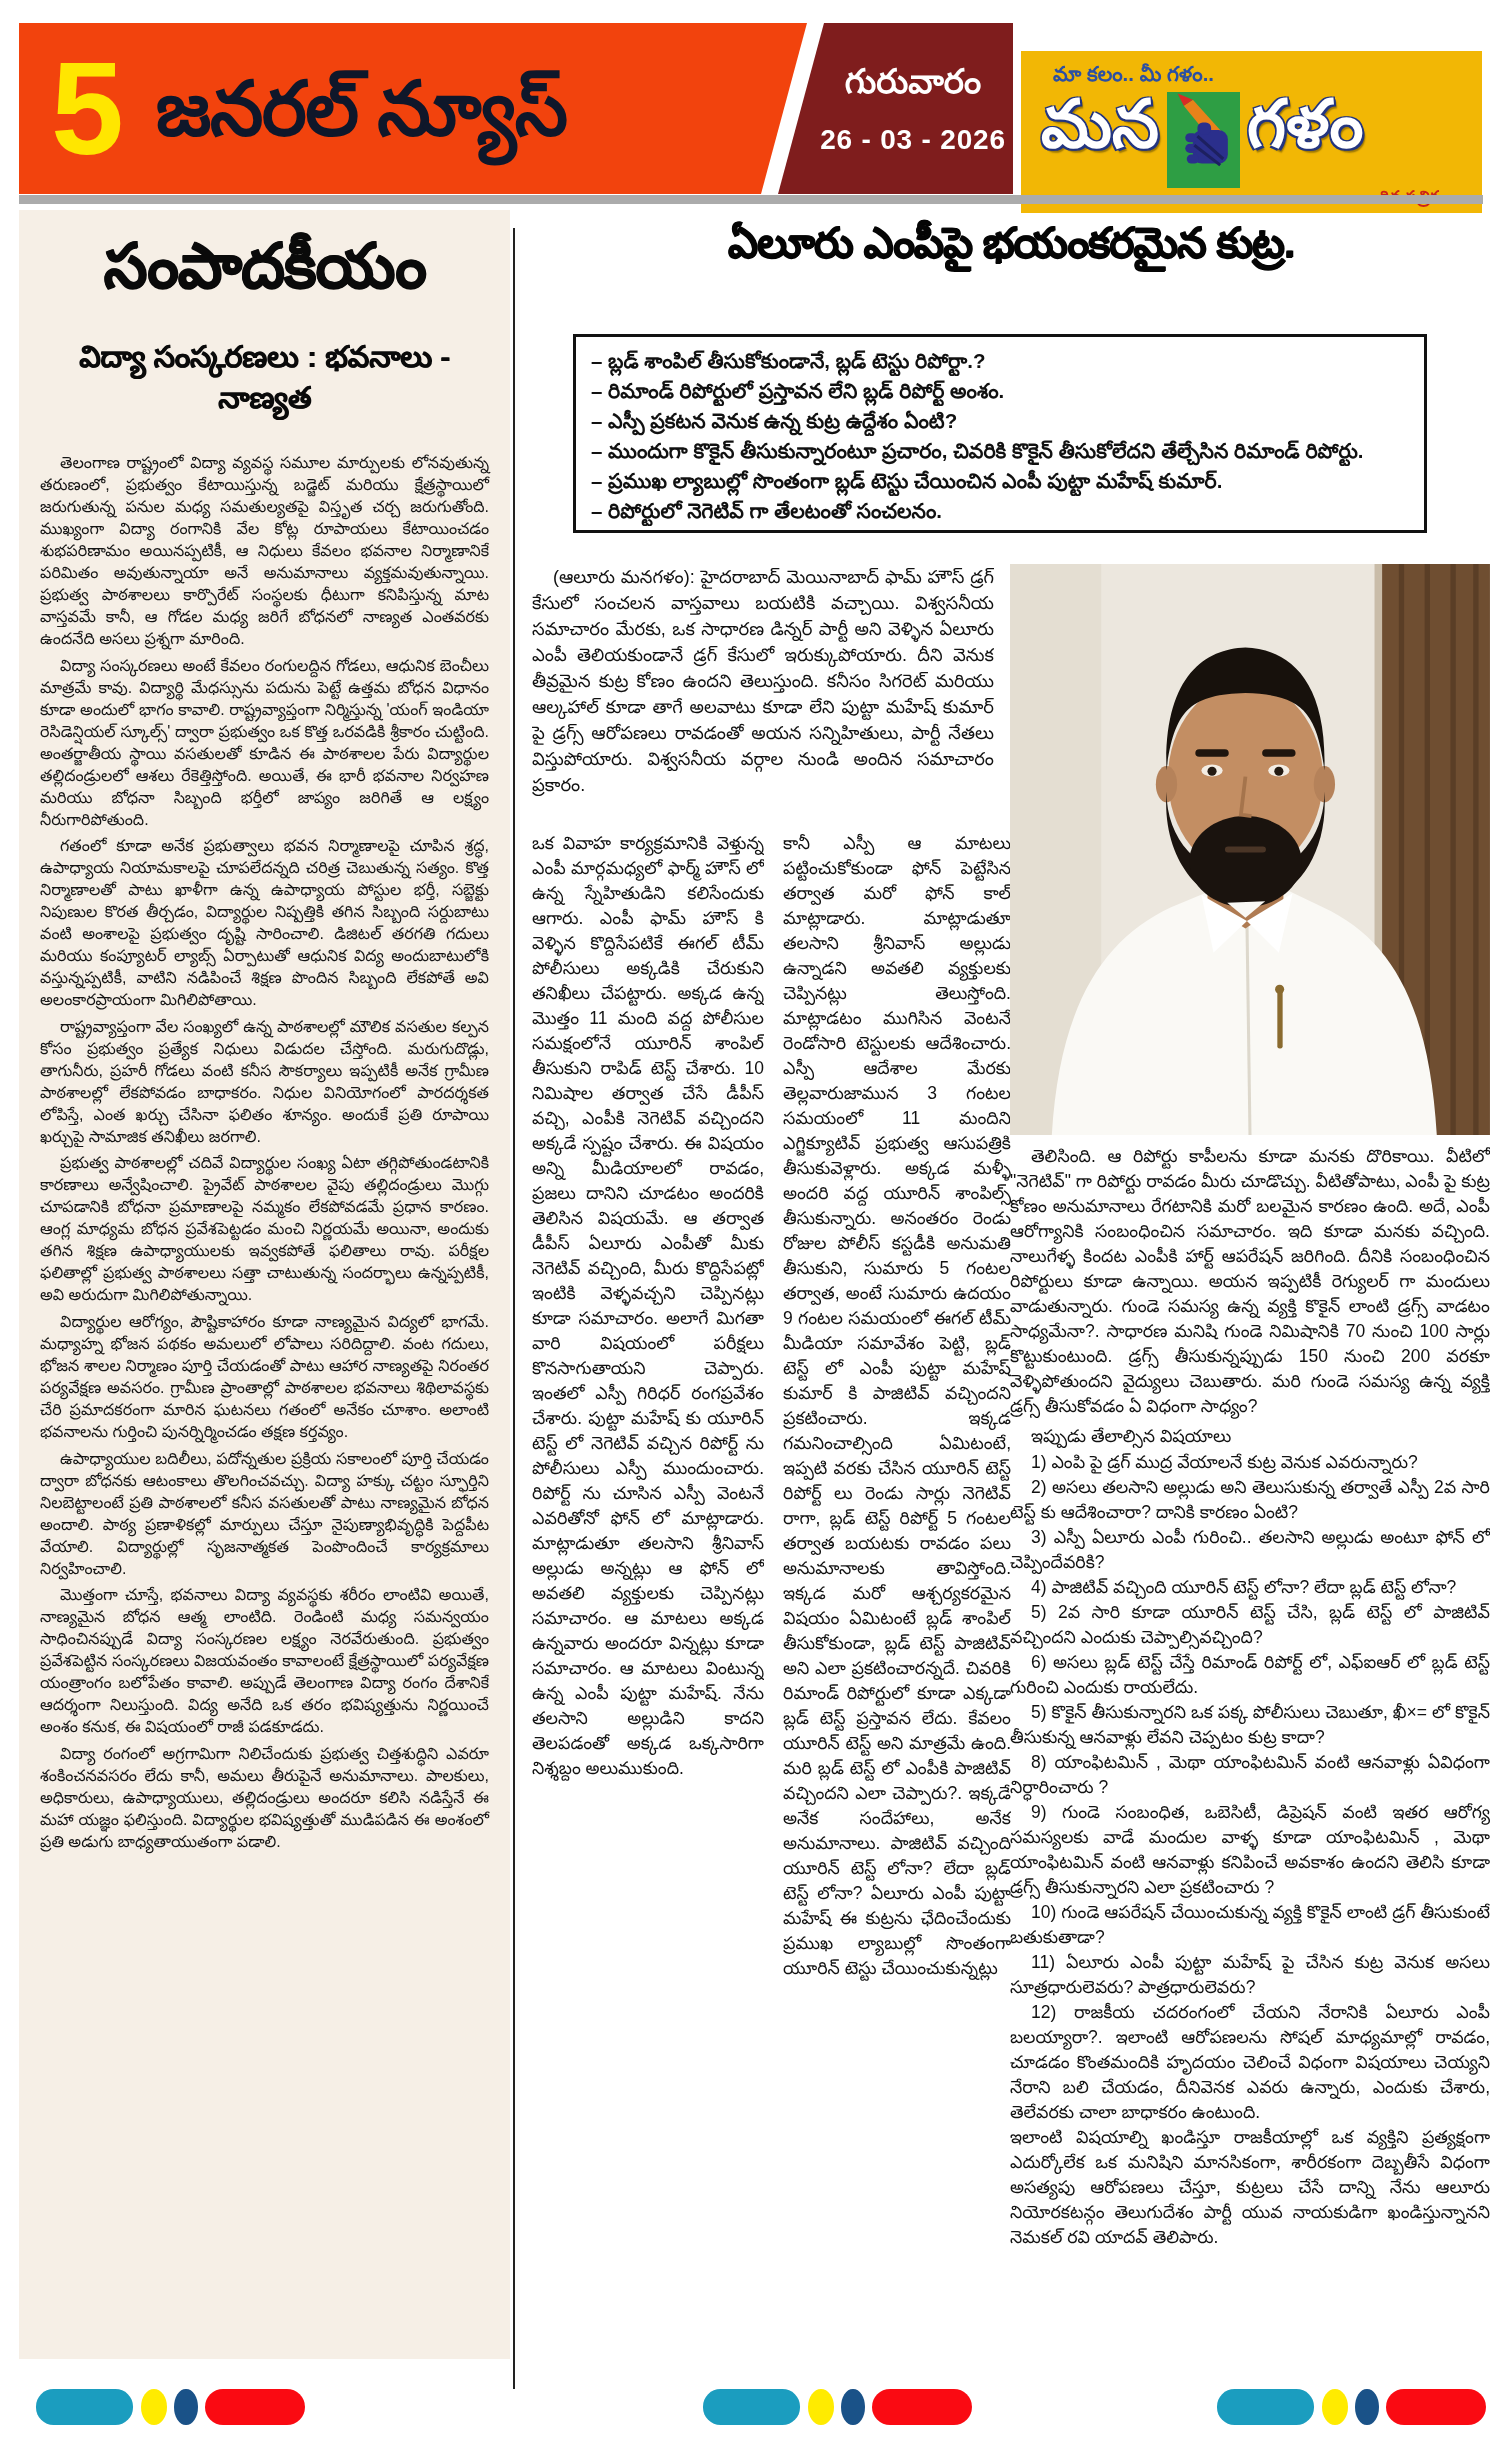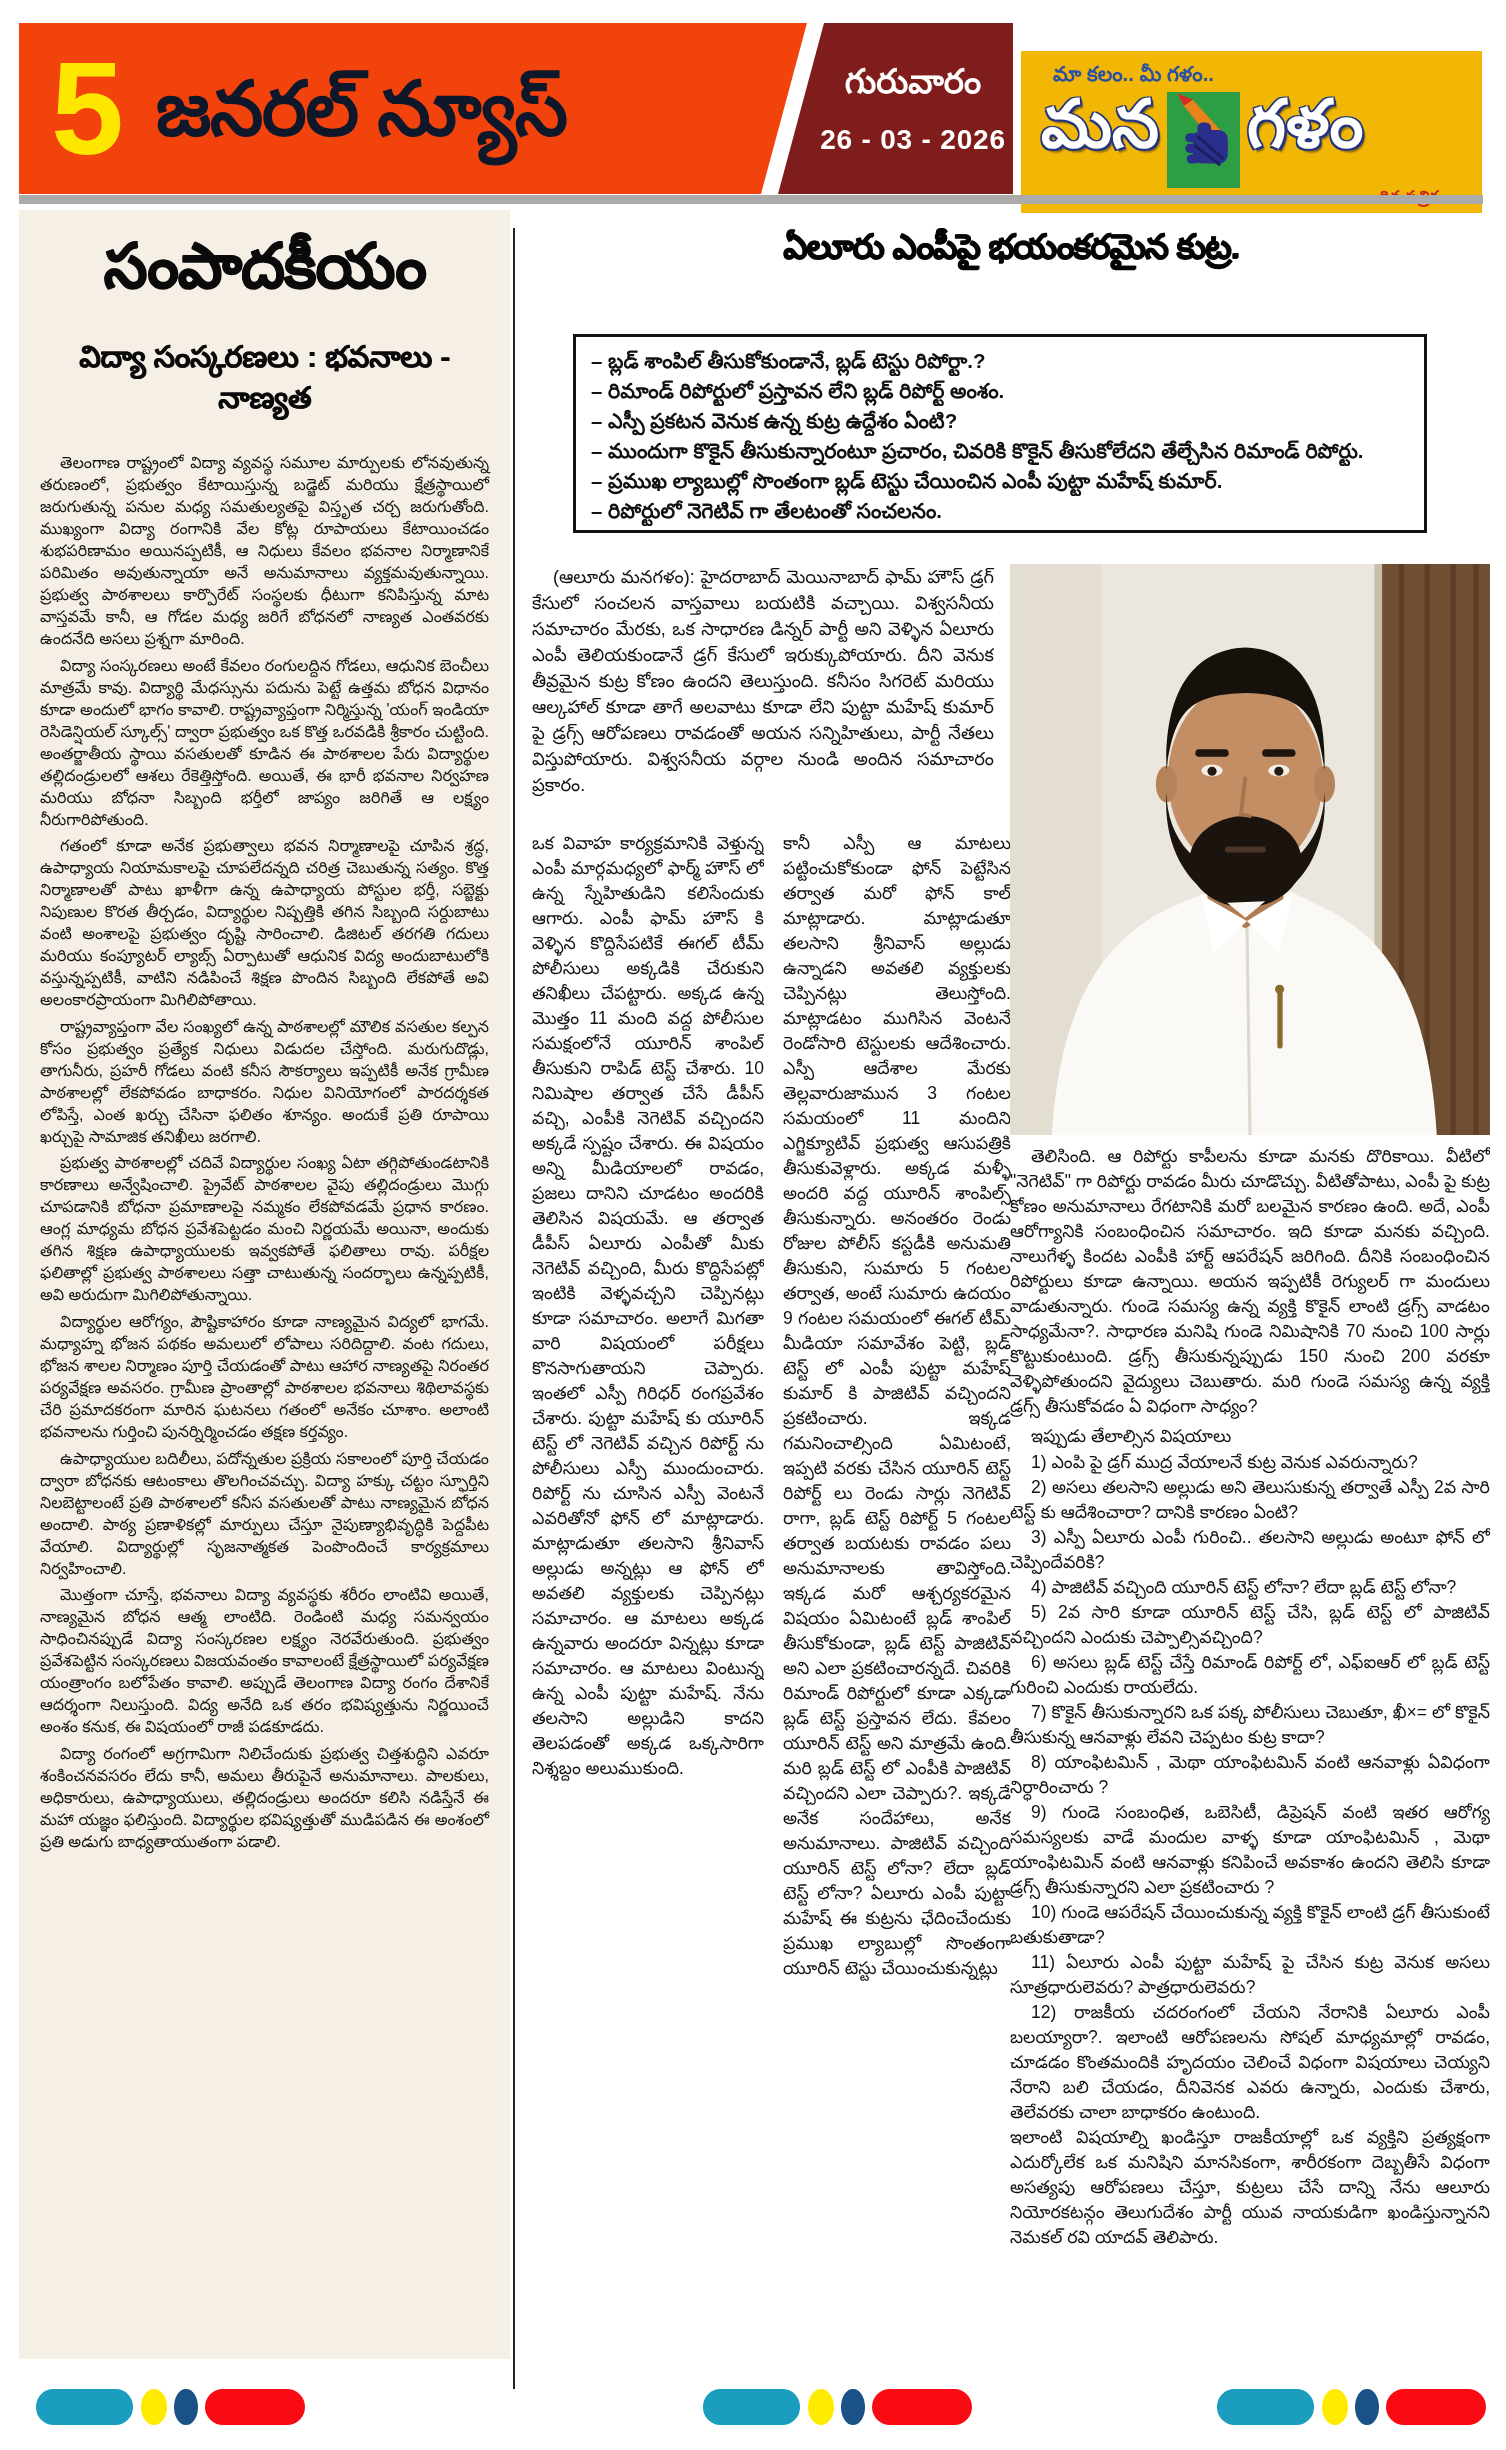--- a/index.html
+++ b/index.html
@@ -34,23 +34,23 @@
   .ed-title{font-size:62px;font-weight:bold;text-align:center;letter-spacing:-0.8px;color:#0a0a0a;
     text-shadow:1.1px 0 0 #0a0a0a,0 1.1px 0 #0a0a0a;}
   .ed-subtitle{font-size:30px;font-weight:bold;text-align:center;margin-top:23px;color:#0a0a0a;
     text-shadow:0.8px 0 0 #0a0a0a;}
   .ed-body{margin-top:30px;font-size:16px;line-height:22px;text-align:justify;color:#141414;}
   .edit-para{margin:0 0 4.6px 0;text-indent:20px;}
 
   .col-divider{position:absolute;left:513px;top:228px;width:1.5px;height:2161px;background:#222;}
 
   
-  .headline{position:absolute;left:532px;top:219px;width:958px;font-size:34px;font-weight:bold;
+  .headline{position:absolute;left:532px;top:219px;width:958px;font-size:42px;font-weight:bold;
     text-align:center;white-space:nowrap;color:#050505;letter-spacing:-0.8px;
-    text-shadow:1.1px 0 0 #050505,0 1.1px 0 #050505;margin-top:8px;}
+    text-shadow:1.1px 0 0 #050505,0 1.1px 0 #050505;}
   .bullet-box{position:absolute;left:573px;top:334px;width:854px;height:199px;border:3px solid #111;
     box-sizing:border-box;padding:9px 15px;overflow:hidden;}
   .bullet-line{font-size:20.5px;font-weight:bold;line-height:30px;white-space:nowrap;overflow:hidden;margin:0;}
   .bullet-line::before{content:"– ";}
 
   .article-body{position:absolute;left:532px;top:564px;width:958px;height:1825px;overflow:hidden;}
   .intro{position:absolute;left:0;top:0;width:462px;height:260px;font-size:18px;line-height:26px;
     text-align:justify;overflow:hidden;text-indent:21px;}
   .colA{position:absolute;left:0;top:267px;width:232px;height:1558px;font-size:17.5px;line-height:25px;
     text-align:justify;overflow:hidden;}
@@ -182,21 +182,21 @@
     <div class="colC">
       <p class="c3-lead">తెలిసింది. ఆ రిపోర్టు కాపీలను కూడా మనకు దొరికాయి. వీటిలో "నెగెటివ్" గా రిపోర్టు రావడం మీరు చూడొచ్చు. వీటితోపాటు, ఎంపీ పై కుట్ర కోణం అనుమానాలు రేగటానికి మరో బలమైన కారణం ఉంది. అదే, ఎంపీ ఆరోగ్యానికి సంబంధించిన సమాచారం. ఇది కూడా మనకు వచ్చింది. నాలుగేళ్ళ కిందట ఎంపీకి హార్ట్ ఆపరేషన్ జరిగింది. దీనికి సంబంధించిన రిపోర్టులు కూడా ఉన్నాయి. అయన ఇప్పటికీ రెగ్యులర్ గా మందులు వాడుతున్నారు. గుండె సమస్య ఉన్న వ్యక్తి కొకైన్ లాంటి డ్రగ్స్ వాడటం సాధ్యమేనా?. సాధారణ మనిషి గుండె నిమిషానికి 70 నుంచి 100 సార్లు కొట్టుకుంటుంది. డ్రగ్స్ తీసుకున్నప్పుడు 150 నుంచి 200 వరకూ వెళ్ళిపోతుందని వైద్యులు చెబుతారు. మరి గుండె సమస్య ఉన్న వ్యక్తి డ్రగ్స్ తీసుకోవడం ఏ విధంగా సాధ్యం?</p>
       <p class="c3-heading">ఇప్పుడు తేలాల్సిన విషయాలు</p>
       <div>
           <p class="q-para">1) ఎంపి పై డ్రగ్ ముద్ర వేయాలనే కుట్ర వెనుక ఎవరున్నారు?</p>
           <p class="q-para">2) అసలు తలసాని అల్లుడు అని తెలుసుకున్న తర్వాతే ఎస్పీ 2వ సారి టెస్ట్ కు ఆదేశించారా? దానికి కారణం ఏంటి?</p>
           <p class="q-para">3) ఎస్పీ ఏలూరు ఎంపీ గురించి.. తలసాని అల్లుడు అంటూ ఫోన్ లో చెప్పిందేవరికి?</p>
           <p class="q-para">4) పాజిటివ్ వచ్చింది యూరిన్ టెస్ట్ లోనా? లేదా బ్లడ్ టెస్ట్ లోనా?</p>
           <p class="q-para">5) 2వ సారి కూడా యూరిన్ టెస్ట్ చేసి, బ్లడ్ టెస్ట్ లో పాజిటివ్ వచ్చిందని ఎందుకు చెప్పాల్సివచ్చింది?</p>
           <p class="q-para">6) అసలు బ్లడ్ టెస్ట్ చేస్తే రిమాండ్ రిపోర్ట్ లో, ఎఫ్ఐఆర్ లో బ్లడ్ టెస్ట్ గురించి ఎందుకు రాయలేదు.</p>
-          <p class="q-para">7) కొకైన్ తీసుకున్నారని ఒక పక్క పోలీసులు చెబుతూ, ఖీ×= లో కొకైన్ తీసుకున్న ఆనవాళ్లు లేవని చెప్పటం కుట్ర కాదా?</p>
+          <p class="q-para">5) కొకైన్ తీసుకున్నారని ఒక పక్క పోలీసులు చెబుతూ, ఖీ×= లో కొకైన్ తీసుకున్న ఆనవాళ్లు లేవని చెప్పటం కుట్ర కాదా?</p>
           <p class="q-para">8) యాంఫిటమిన్ , మెథా యాంఫిటమిన్ వంటి ఆనవాళ్లు ఏవిధంగా నిర్ధారించారు ?</p>
           <p class="q-para">9) గుండె సంబంధిత, ఒబెసిటీ, డిప్రెషన్ వంటి ఇతర ఆరోగ్య సమస్యలకు వాడే మందుల వాళ్ళ కూడా యాంఫిటమిన్ , మెథా యాంఫిటమిన్ వంటి ఆనవాళ్లు కనిపించే అవకాశం ఉందని తెలిసి కూడా డ్రగ్స్ తీసుకున్నారని ఎలా ప్రకటించారు ?</p>
           <p class="q-para">10) గుండె ఆపరేషన్ చేయించుకున్న వ్యక్తి కొకైన్ లాంటి డ్రగ్ తీసుకుంటే బతుకుతాడా?</p>
           <p class="q-para">11) ఏలూరు ఎంపీ పుట్టా మహేష్ పై చేసిన కుట్ర వెనుక అసలు సూత్రధారులెవరు? పాత్రధారులెవరు?</p>
           <p class="q-para">12) రాజకీయ చదరంగంలో చేయని నేరానికి ఏలూరు ఎంపీ బలయ్యారా?. ఇలాంటి ఆరోపణలను సోషల్ మాధ్యమాల్లో రావడం, చూడడం కొంతమందికి హృదయం చెలించే విధంగా విషయాలు చెయ్యని నేరాని బలి చేయడం, దీనివెనక ఎవరు ఉన్నారు, ఎందుకు చేశారు, తెలేవరకు చాలా బాధాకరం ఉంటుంది.</p>
         </div>
       <p class="closing">ఇలాంటి విషయాల్ని ఖండిస్తూ రాజకీయాల్లో ఒక వ్యక్తిని ప్రత్యక్షంగా ఎదుర్కోలేక ఒక మనిషిని మానసికంగా, శారీరకంగా దెబ్బతీసే విధంగా అసత్యపు ఆరోపణలు చేస్తూ, కుట్రలు చేసే దాన్ని నేను ఆలూరు నియోరకటన్గం తెలుగుదేశం పార్టీ యువ నాయకుడిగా ఖండిస్తున్నానని నెమకల్ రవి యాదవ్ తెలిపారు.</p>
     </div>
   </div>
 

